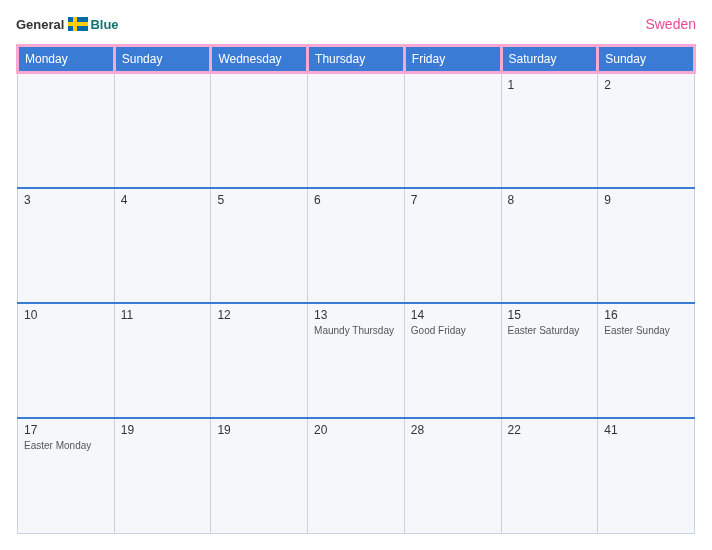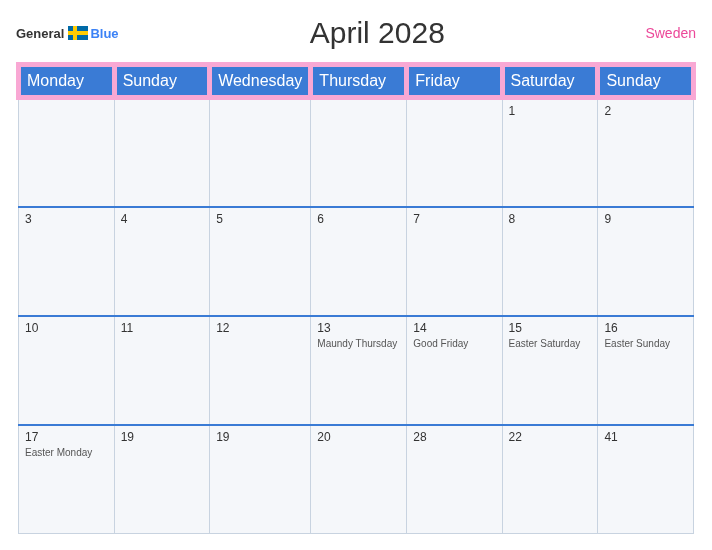--- a/index.html
+++ b/index.html
@@ -24,21 +24,21 @@
       gap: 2px;
     }
     .logo-general {
       font-size: 13px;
       font-weight: bold;
       color: #333;
     }
     .logo-blue {
       font-size: 13px;
       font-weight: bold;
-      color: #3b82f6;
+      color: #0f766e;
     }
     .logo-flag {
       width: 20px;
       height: 14px;
       margin-left: 2px;
     }
     .calendar-title {
       font-size: 30px;
       font-weight: 300;
       color: #333;
@@ -55,24 +55,24 @@
       width: 100%;
       border-collapse: collapse;
       flex: 1;
     }
     .calendar-table thead tr {
       background-color: #3a7bd5;
       color: #fff;
     }
     .calendar-table thead th {
       padding: 5px 6px;
-      font-size: 16px;
+      font-size: 12px;
       font-weight: normal;
       text-align: left;
-      border: 5px solid #f9a8d4;
+      border: 3px solid #f9a8d4;
       margin-top: 44px;
     }
     .calendar-table tbody tr {
       background-color: #f5f7fa;
     }
     .calendar-table tbody tr:nth-child(odd) {
       background-color: #f5f7fa;
     }
     .calendar-table tbody td {
       border: 1px solid #c8d3e0;
@@ -109,21 +109,20 @@
 <div class="header-row">
   <div class="logo">
     <span class="logo-general">General</span>
     <svg class="logo-flag" viewBox="0 0 20 14" xmlns="http://www.w3.org/2000/svg">
       <rect width="20" height="14" fill="#006AA7"></rect>
       <rect y="5" width="20" height="4" fill="#FECC02"></rect>
       <rect x="5" width="4" height="14" fill="#FECC02"></rect>
     </svg>
     <span class="logo-blue">Blue</span>
   </div>
-  <h1 class="calendar-title">April 2028</h1>
   <span class="country-label">Sweden</span>
 </div>
 
 <table class="calendar-table">
   <thead>
     <tr>
     <th>Monday</th>
         <th>Sunday</th>
         <th>Wednesday</th>
         <th>Thursday</th>

